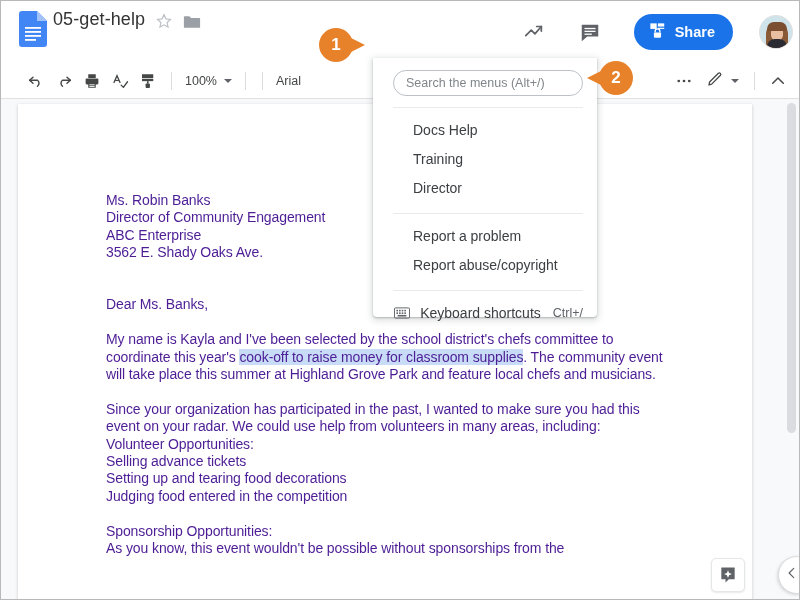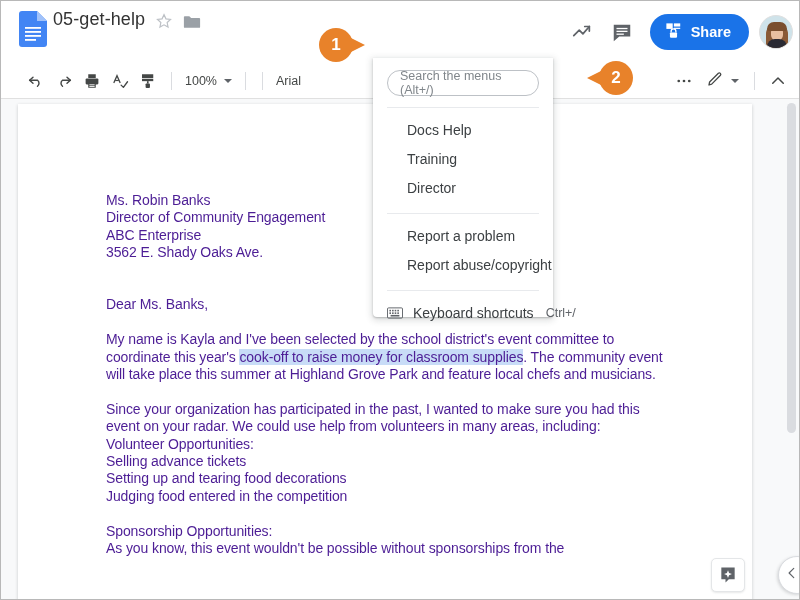--- a/index.html
+++ b/index.html
@@ -46,21 +46,21 @@
   }
   .menubar .mi {
     padding: 3px 8px; border-radius: 3px; white-space: nowrap;
   }
   .menubar .mi.active {
     background: #e8f0fe; color: #3c4043;
   }
 
   .hdr-right {
     position: absolute; right: 0; top: 0;
-    height: 62px; display: flex; align-items: center; gap: 0px;
+    height: 62px; display: flex; align-items: center; gap: 16px;
     padding-right: 8px;
   }
   .icon-btn {
     width: 40px; height: 40px;
     display: flex; align-items: center; justify-content: center;
     border-radius: 50%;
   }
   .share-btn {
     height: 36px; padding: 0 18px 0 14px;
     background: #1a73e8; color: #ffffff;
@@ -175,25 +175,26 @@
     border: 1px solid #dadce0;
     border-radius: 50%;
     display: flex; align-items: center; justify-content: flex-start;
     padding-left: 6px;
     box-shadow: -1px 1px 3px rgba(60,64,67,.18);
   }
 
   
   .menu-pop {
     position: absolute; left: 372px; top: 57px;
-    width: 180px; height: 259px;
+    width: 224px; height: 259px;
     background: #ffffff;
     box-shadow: 0 2px 6px 2px rgba(60,64,67,.15), 0 1px 2px rgba(60,64,67,.3);
     border-radius: 0 0 4px 4px;
     z-index: 40;
+    padding-left: 6px;
   }
   .menu-search {
     margin: 12px 14px 0 14px;
     height: 26px;
     border: 1px solid #bdc1c6;
     border-radius: 14px;
     display: flex; align-items: center;
     padding: 0 12px;
     font-size: 12.5px; color: #80868b;
   }
@@ -410,21 +411,21 @@
     <div class="page">
       <div class="doc-body">
         <p>Ms. Robin Banks</p>
         <p>Director of Community Engagement</p>
         <p>ABC Enterprise</p>
         <p>3562 E. Shady Oaks Ave.</p>
         <div class="blank"></div>
         <div class="blank"></div>
         <p>Dear Ms. Banks,</p>
         <div class="blank"></div>
-        <p><span>My name is Kayla and I've been selected by the school district's event committee to coordinate this year's </span><span class="hl">cook-off to raise money for classroom supplies</span><span>. The community event will take place this summer at Highland Grove Park and feature local chefs and musicians.</span></p>
+        <p><span>My name is Kayla and I've been selected by the school district's chefs committee to coordinate this year's </span><span class="hl">cook-off to raise money for classroom supplies</span><span>. The community event will take place this summer at Highland Grove Park and feature local chefs and musicians.</span></p>
         <div class="blank"></div>
         <p>Since your organization has participated in the past, I wanted to make sure you had this event on your radar. We could use help from volunteers in many areas, including:</p>
         <p>Volunteer Opportunities:</p>
         <p>Selling advance tickets</p>
         <p>Setting up and tearing food decorations</p>
         <p>Judging food entered in the competition</p>
         <div class="blank"></div>
         <p>Sponsorship Opportunities:</p>
         <p>As you know, this event wouldn't be possible without sponsorships from the</p>
       </div>

